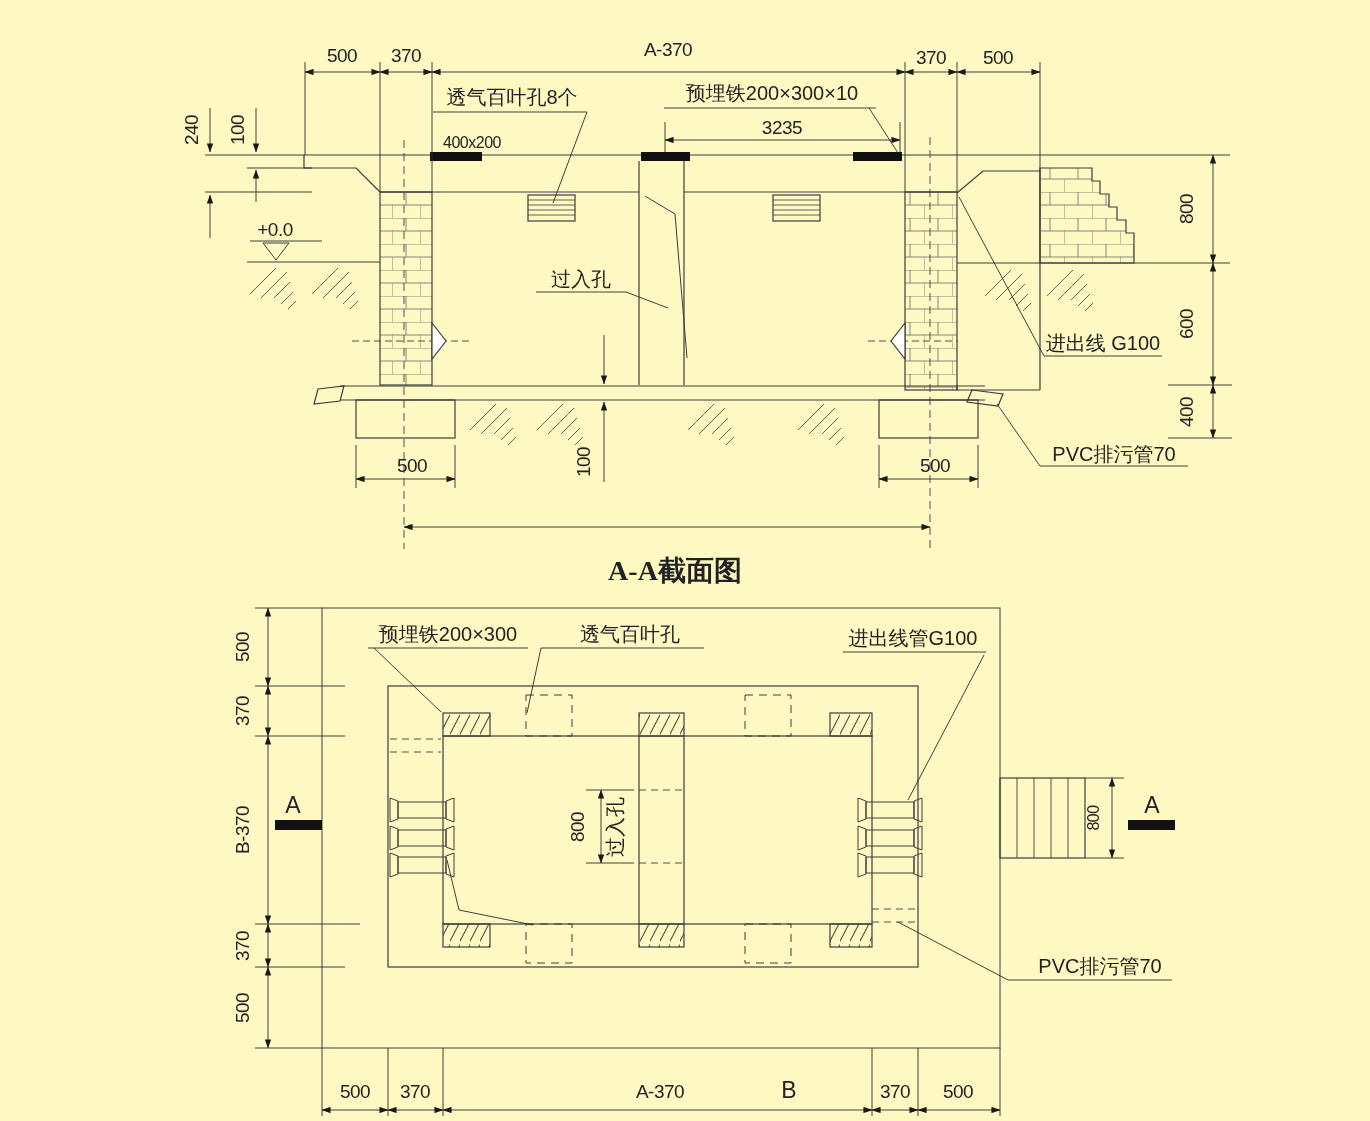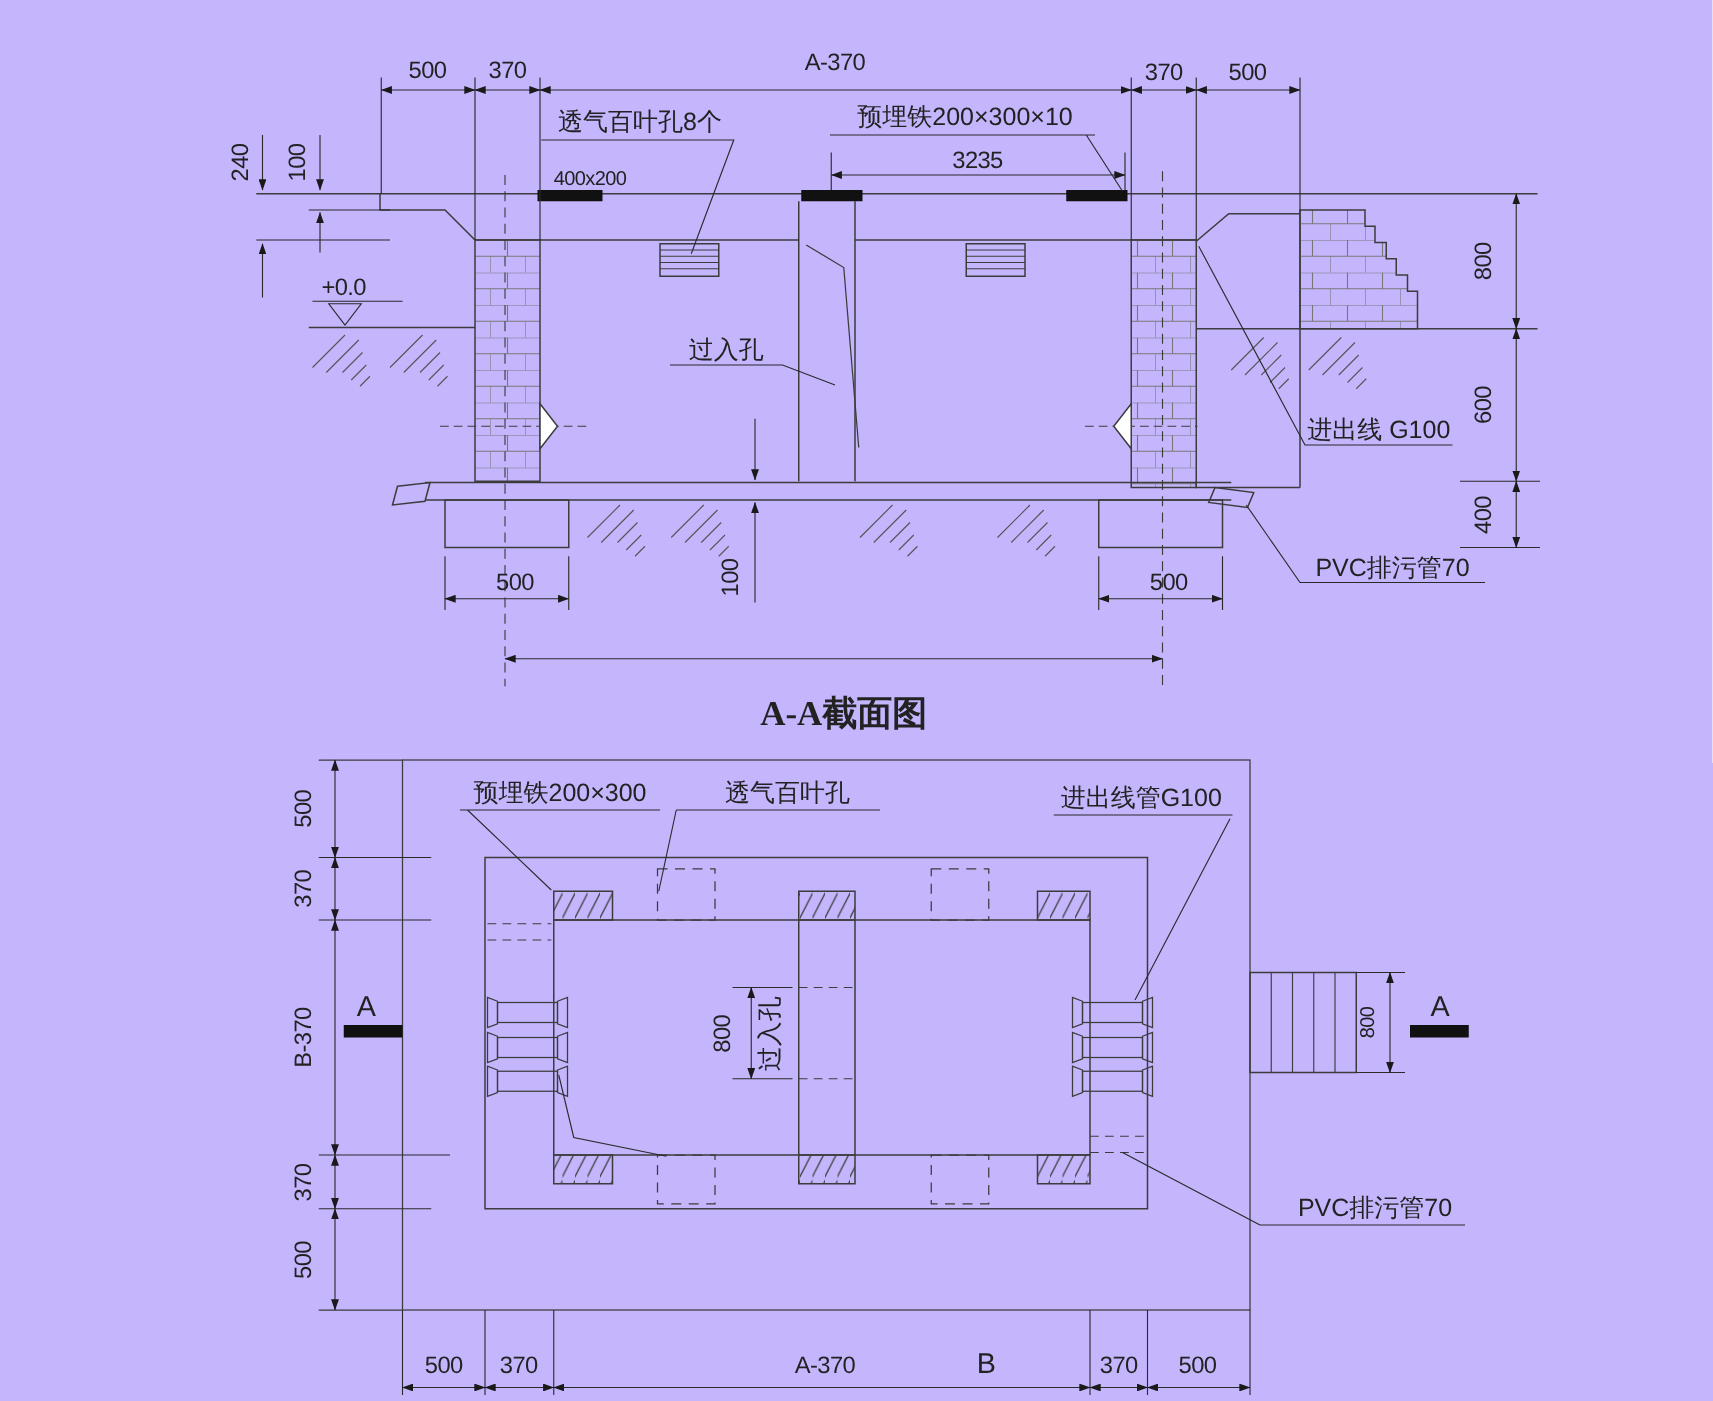--- a/index.html
+++ b/index.html
@@ -1,16 +1,16 @@
 <!DOCTYPE html>
 <html><head>
 <meta charset="utf-8">
 <style>
   html,body{margin:0;padding:0;background:#ffffff;}
-  .stage{position:relative;width:1370px;height:1121px;background:#c4b5fd;overflow:hidden;}
+  .stage{position:relative;width:1370px;height:1121px;background:#fef9c3;overflow:hidden;}
   svg{display:block;}
   text{font-family:"Liberation Sans","DejaVu Sans",sans-serif;fill:#222;}
   .dim{font-size:19px;letter-spacing:-0.5px;}
   .dimS{font-size:16px;letter-spacing:-0.5px;}
   .lbl{font-size:20px;}
   .ttl{font-size:28px;font-weight:bold;font-family:"Liberation Serif","DejaVu Serif",serif;}
   .big{font-size:23px;}
 </style>
 </head>
 <body>

